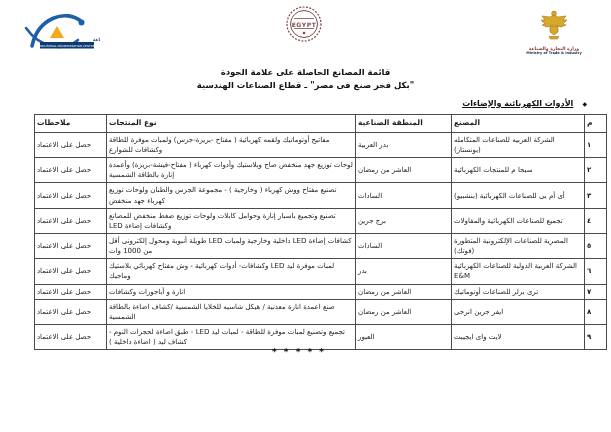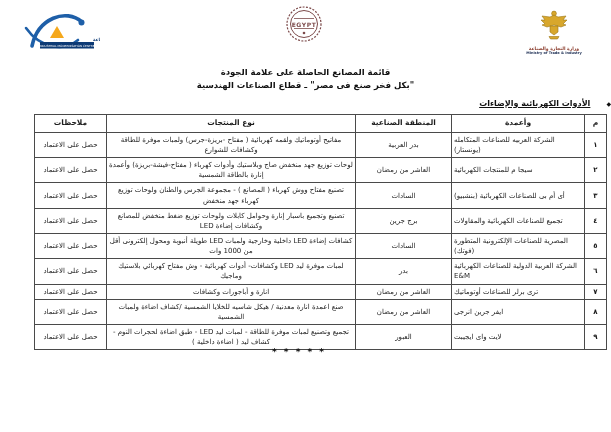--- a/index.html
+++ b/index.html
@@ -17,33 +17,33 @@
   .logo-ministry { position:absolute; right:14px; top:9px; width:86px; text-align:center; direction:rtl; }
   .ministry-ar { font-size:4.5px; font-weight:bold; color:#8a3b2b; margin-top:1px; }
   .ministry-en { font-size:3.5px; font-weight:bold; color:#1a2c52; direction:ltr; }
 
   
   .title-block { position:absolute; top:66px; left:0; width:100%; text-align:center; }
   .title-line { font-size:8.5px; font-weight:bold; color:#111; line-height:1.55; }
 
   
   .section-heading {
-    position:absolute; top:99px; right:0; display:flex; align-items:center; direction:rtl;gap:7px;
+    position:absolute; top:99px; right:24px; display:flex; align-items:center; direction:rtl;
   }
   .section-bullet { font-size:6px; color:#111; margin-left:9px; }
   .section-title { font-size:8px; font-weight:bold; color:#111; text-decoration:underline; }
 
   
   .factories-table {
     position:absolute; top:114px; right:4px; width:572px;
     border-collapse:collapse; table-layout:fixed; direction:rtl;
   }
   .factories-table th, .factories-table td {
     border:1px solid #4a4a4a; font-size:7px; color:#1c1c1c;
-    vertical-align:middle; text-align:center; padding:2px 2px; line-height:1.45;
+    vertical-align:middle; text-align:left; padding:2px 2px; line-height:1.45;
     overflow:hidden;
   }
   .factories-table th { font-weight:bold; font-size:7.5px; padding:3px 2px; }
   .factories-table td.col-factory { text-align:left; padding-right:4px; }
   .factories-table td.col-no { font-weight:bold; }
   col.c-no { width:22px; } col.c-factory { width:133px; } col.c-zone { width:96px; }
   col.c-products { width:249px; } col.c-notes { width:72px; }
 
   
   .footer-stars {
@@ -107,21 +107,21 @@
     <colgroup>
       <col class="c-no">
         <col class="c-factory">
         <col class="c-zone">
         <col class="c-products">
         <col class="c-notes">
     </colgroup>
     <thead>
       <tr>
         <th>م</th>
-        <th>وأعمدة</th>
+        <th>المصنع</th>
         <th>المنطقة الصناعية</th>
         <th>نوع المنتجات</th>
         <th>ملاحظات</th>
       </tr>
     </thead>
     <tbody>
         <tr>
           <td class="col-no">١</td>
           <td class="col-factory">الشركة العربيه للصناعات المتكامله (يونستار)</td>
           <td class="col-zone">بدر العربية</td>
@@ -132,21 +132,21 @@
           <td class="col-no">٢</td>
           <td class="col-factory">سيجا م للمنتجات الكهربائية</td>
           <td class="col-zone">العاشر من رمضان</td>
           <td class="col-products">لوحات توزيع جهد منخفض صاج وبلاستيك وأدوات كهرباء ( مفتاح-فيشة-بريزة) وأعمدة إنارة بالطاقة الشمسية</td>
           <td class="col-notes">حصل على الاعتماد</td>
         </tr>
         <tr>
           <td class="col-no">٣</td>
           <td class="col-factory">أى أم بى للصناعات الكهربائية (بنشبيو)</td>
           <td class="col-zone">السادات</td>
-          <td class="col-products">تصنيع مفتاح ووش كهرباء ( المصانع ) - مجموعة الجرس والطنان ولوحات توزيع كهرباء جهد منخفض</td>
+          <td class="col-products">تصنيع مفتاح ووش كهرباء ( وخارجية ) - مجموعة الجرس والطنان ولوحات توزيع كهرباء جهد منخفض</td>
           <td class="col-notes">حصل على الاعتماد</td>
         </tr>
         <tr>
           <td class="col-no">٤</td>
           <td class="col-factory">تجميع للصناعات الكهربائية والمقاولات</td>
           <td class="col-zone">برج جرين</td>
           <td class="col-products">تصنيع وتجميع باسبار إنارة وحوامل كابلات ولوحات توزيع ضغط منخفض للمصانع وكشافات إضاءة LED</td>
           <td class="col-notes">حصل على الاعتماد</td>
         </tr>
         <tr>
@@ -167,21 +167,21 @@
           <td class="col-no">٧</td>
           <td class="col-factory">ترى برلر للصناعات أوتوماتيك</td>
           <td class="col-zone">العاشر من رمضان</td>
           <td class="col-products">انارة و أباجورات وكشافات</td>
           <td class="col-notes">حصل على الاعتماد</td>
         </tr>
         <tr>
           <td class="col-no">٨</td>
           <td class="col-factory">ايفر جرين انرجى</td>
           <td class="col-zone">العاشر من رمضان</td>
-          <td class="col-products">صنع اعمدة انارة معدنية / هيكل شاسيه للخلايا الشمسية /كشاف اضاءة ولمبات الشمسية</td>
+          <td class="col-products">صنع اعمدة انارة معدنية / هيكل شاسيه للخلايا الشمسية /كشاف اضاءة بالطاقة الشمسية</td>
           <td class="col-notes">حصل على الاعتماد</td>
         </tr>
         <tr>
           <td class="col-no">٩</td>
           <td class="col-factory">لايت واى ايجيبت</td>
           <td class="col-zone">العبور</td>
           <td class="col-products">تجميع وتصنيع لمبات موفرة للطاقة - لمبات ليد LED - طبق اضاءة لحجرات النوم - كشاف ليد ( اضاءة داخلية )</td>
           <td class="col-notes">حصل على الاعتماد</td>
         </tr>
       </tbody>

